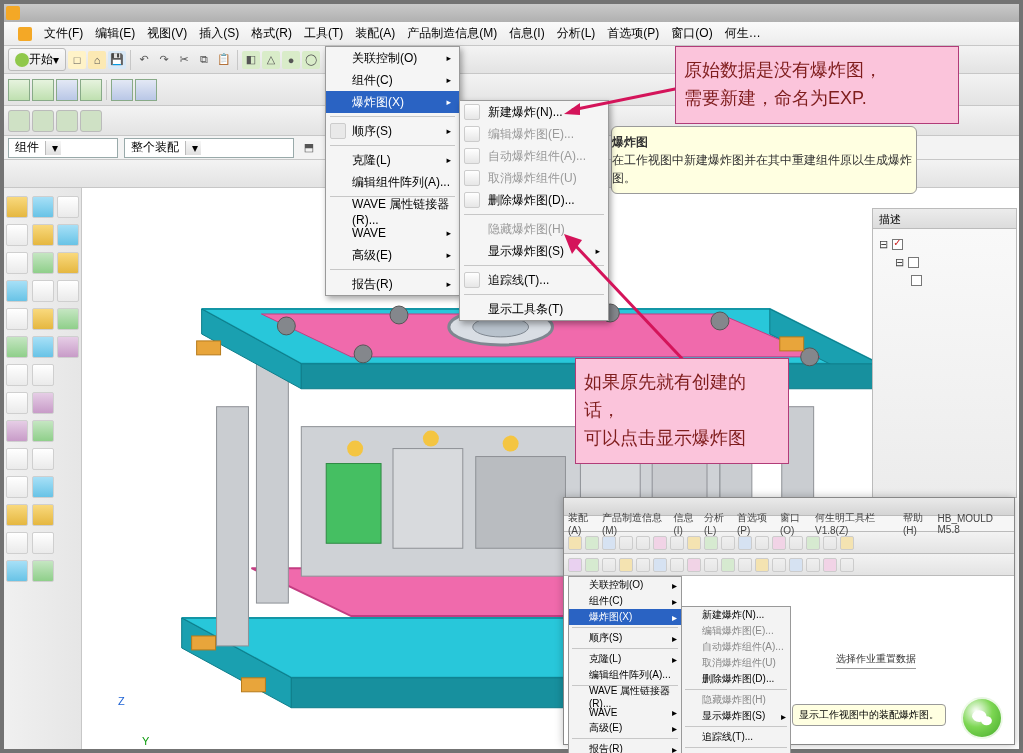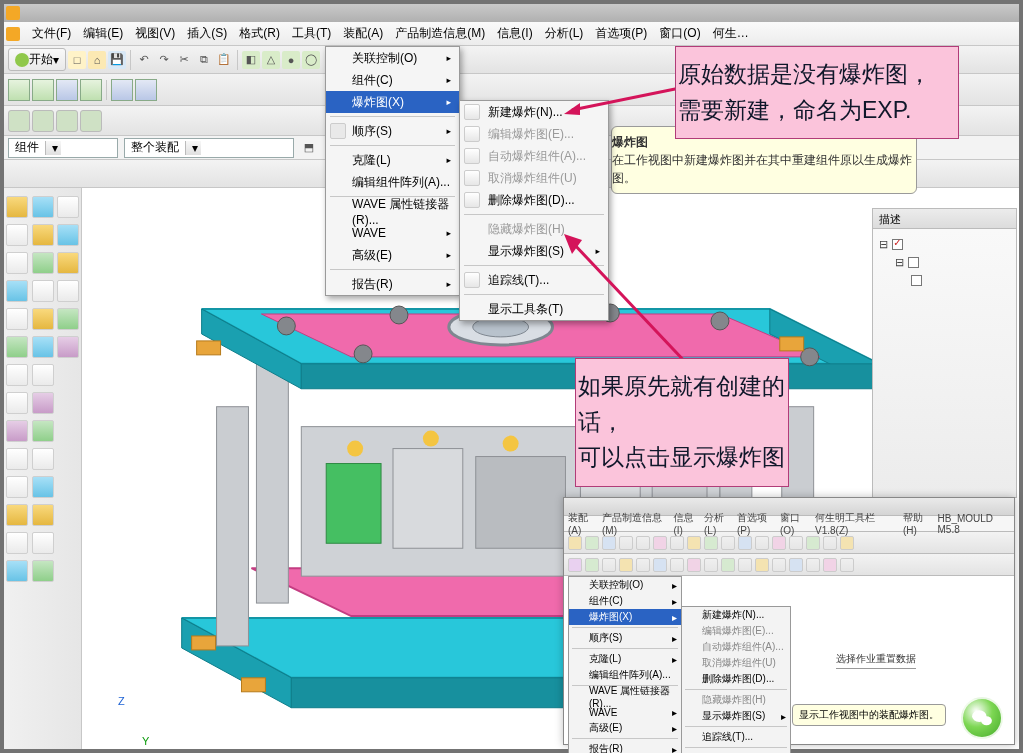--- a/index.html
+++ b/index.html
@@ -1,20 +1,20 @@
 <!DOCTYPE html>
 <html><head>
 <meta charset="utf-8">
 <style>
 *{margin:0;padding:0;box-sizing:border-box;font-family:"Microsoft YaHei","SimSun",Arial,sans-serif}
 body{width:1023px;height:753px;background:#fff;position:relative;overflow:hidden;font-size:12px}
 .outer-border{position:absolute;inset:0;border:4px solid rgba(0,0,0,.55)}
 .title-bar{position:absolute;left:4px;top:4px;right:4px;height:18px;background:linear-gradient(#c9c9c9,#b0b0b0);display:flex;align-items:center;padding-left:2px;color:#fff;font-size:11px}
 .title-bar .icon{width:14px;height:14px;background:#f4a826;border-radius:2px;margin-right:4px}
-.menu-bar{position:absolute;left:4px;top:22px;right:4px;height:24px;background:linear-gradient(#fafafa,#ececec);display:flex;align-items:center;padding:0 2px;border-bottom:1px solid #c7c7c7}
+.menu-bar{position:absolute;left:4px;top:22px;right:4px;height:24px;background:linear-gradient(#fafafa,#ececec);display:flex;align-items:center;padding:0 14px;border-bottom:1px solid #c7c7c7}
 .menu-bar .mi{padding:3px 6px;cursor:default}
 .menu-bar .icon{width:14px;height:14px;background:#f4a826;border-radius:2px;margin-right:6px}
 .toolbar-row{position:absolute;left:4px;right:4px;height:28px;background:linear-gradient(#f3f3f3,#e3e3e3);border-bottom:1px solid #c7c7c7;display:flex;align-items:center;padding:0 4px;gap:2px}
 .tr1{top:46px}
 .tr1 .start{display:flex;align-items:center;background:linear-gradient(#f9f9f9,#e9e9e9);border:1px solid #bbb;border-radius:3px;padding:2px 6px}
 .tr1 .gi{width:14px;height:14px;background:#90c84b;border-radius:50%}
 .tb-ico{width:18px;height:18px;border:1px solid transparent;border-radius:2px;display:inline-flex;align-items:center;justify-content:center;font-size:11px;color:#555}
 .tb-sep{width:1px;height:20px;background:#c7c7c7;margin:0 2px}
 .tr2{top:74px;height:32px}
 .tr2 .green-box{width:22px;height:22px;border:1px solid #8a8;background:linear-gradient(#e8f6e2,#beddb2)}
@@ -49,21 +49,21 @@
 .dropdown .sep{height:1px;background:#c7c7c7;margin:3px 4px}
 .submenu{position:absolute;top:100px;left:459px;width:150px;background:#f5f5f5;border:1px solid #9a9a9a;box-shadow:2px 3px 6px rgba(0,0,0,.35);z-index:31}
 .submenu .row{display:flex;align-items:center;height:22px;padding:0 6px 0 28px;position:relative;cursor:default}
 .submenu .row .ico{position:absolute;left:4px;width:16px;height:16px;border:1px solid #ccc;border-radius:2px;background:linear-gradient(#fff,#e6e6e6)}
 .submenu .row.dis{color:#9a9a9a}
 .submenu .row .arr{position:absolute;right:8px;font-size:9px}
 .submenu .sep{height:1px;background:#c7c7c7;margin:3px 4px}
 
 .tooltip{position:absolute;top:126px;left:611px;width:306px;background:#ffffe1;border:1px solid #9a9a9a;border-radius:6px;padding:6px 0;font-size:12px;color:#333;z-index:28;line-height:1.5}
 
-.callout{position:absolute;background:#fbc4db;border:1px solid #b13c78;padding:10px 2px;font-size:23px;line-height:1.55;color:#0f172a;z-index:50}
+.callout{position:absolute;background:#fbc4db;border:1px solid #b13c78;padding:10px 8px;font-size:18px;line-height:1.55;color:#7f1d1d;z-index:50}
 .callout1{top:46px;left:675px;width:284px}
 .callout2{top:358px;left:575px;width:214px}
 
 .red-arrow{position:absolute;z-index:45;pointer-events:none}
 
 .inset{position:absolute;right:8px;bottom:8px;width:452px;height:248px;background:#fff;border:1px solid #888;box-shadow:0 0 8px rgba(0,0,0,.25);z-index:40}
 .inset .i-hdr{height:18px;background:linear-gradient(#eaeaea,#d4d4d4);border-bottom:1px solid #bbb}
 .inset .i-menu{height:16px;display:flex;align-items:center;gap:4px;padding:0 4px;font-size:10px;color:#444;border-bottom:1px solid #bbb;background:#f6f6f6}
 .inset .i-tbar{height:22px;background:linear-gradient(#f3f3f3,#e3e3e3);border-bottom:1px solid #bbb;display:flex;align-items:center;gap:3px;padding:0 4px}
 .inset .i-tbar .ti{width:14px;height:14px;border:1px solid #ccc;border-radius:2px}

